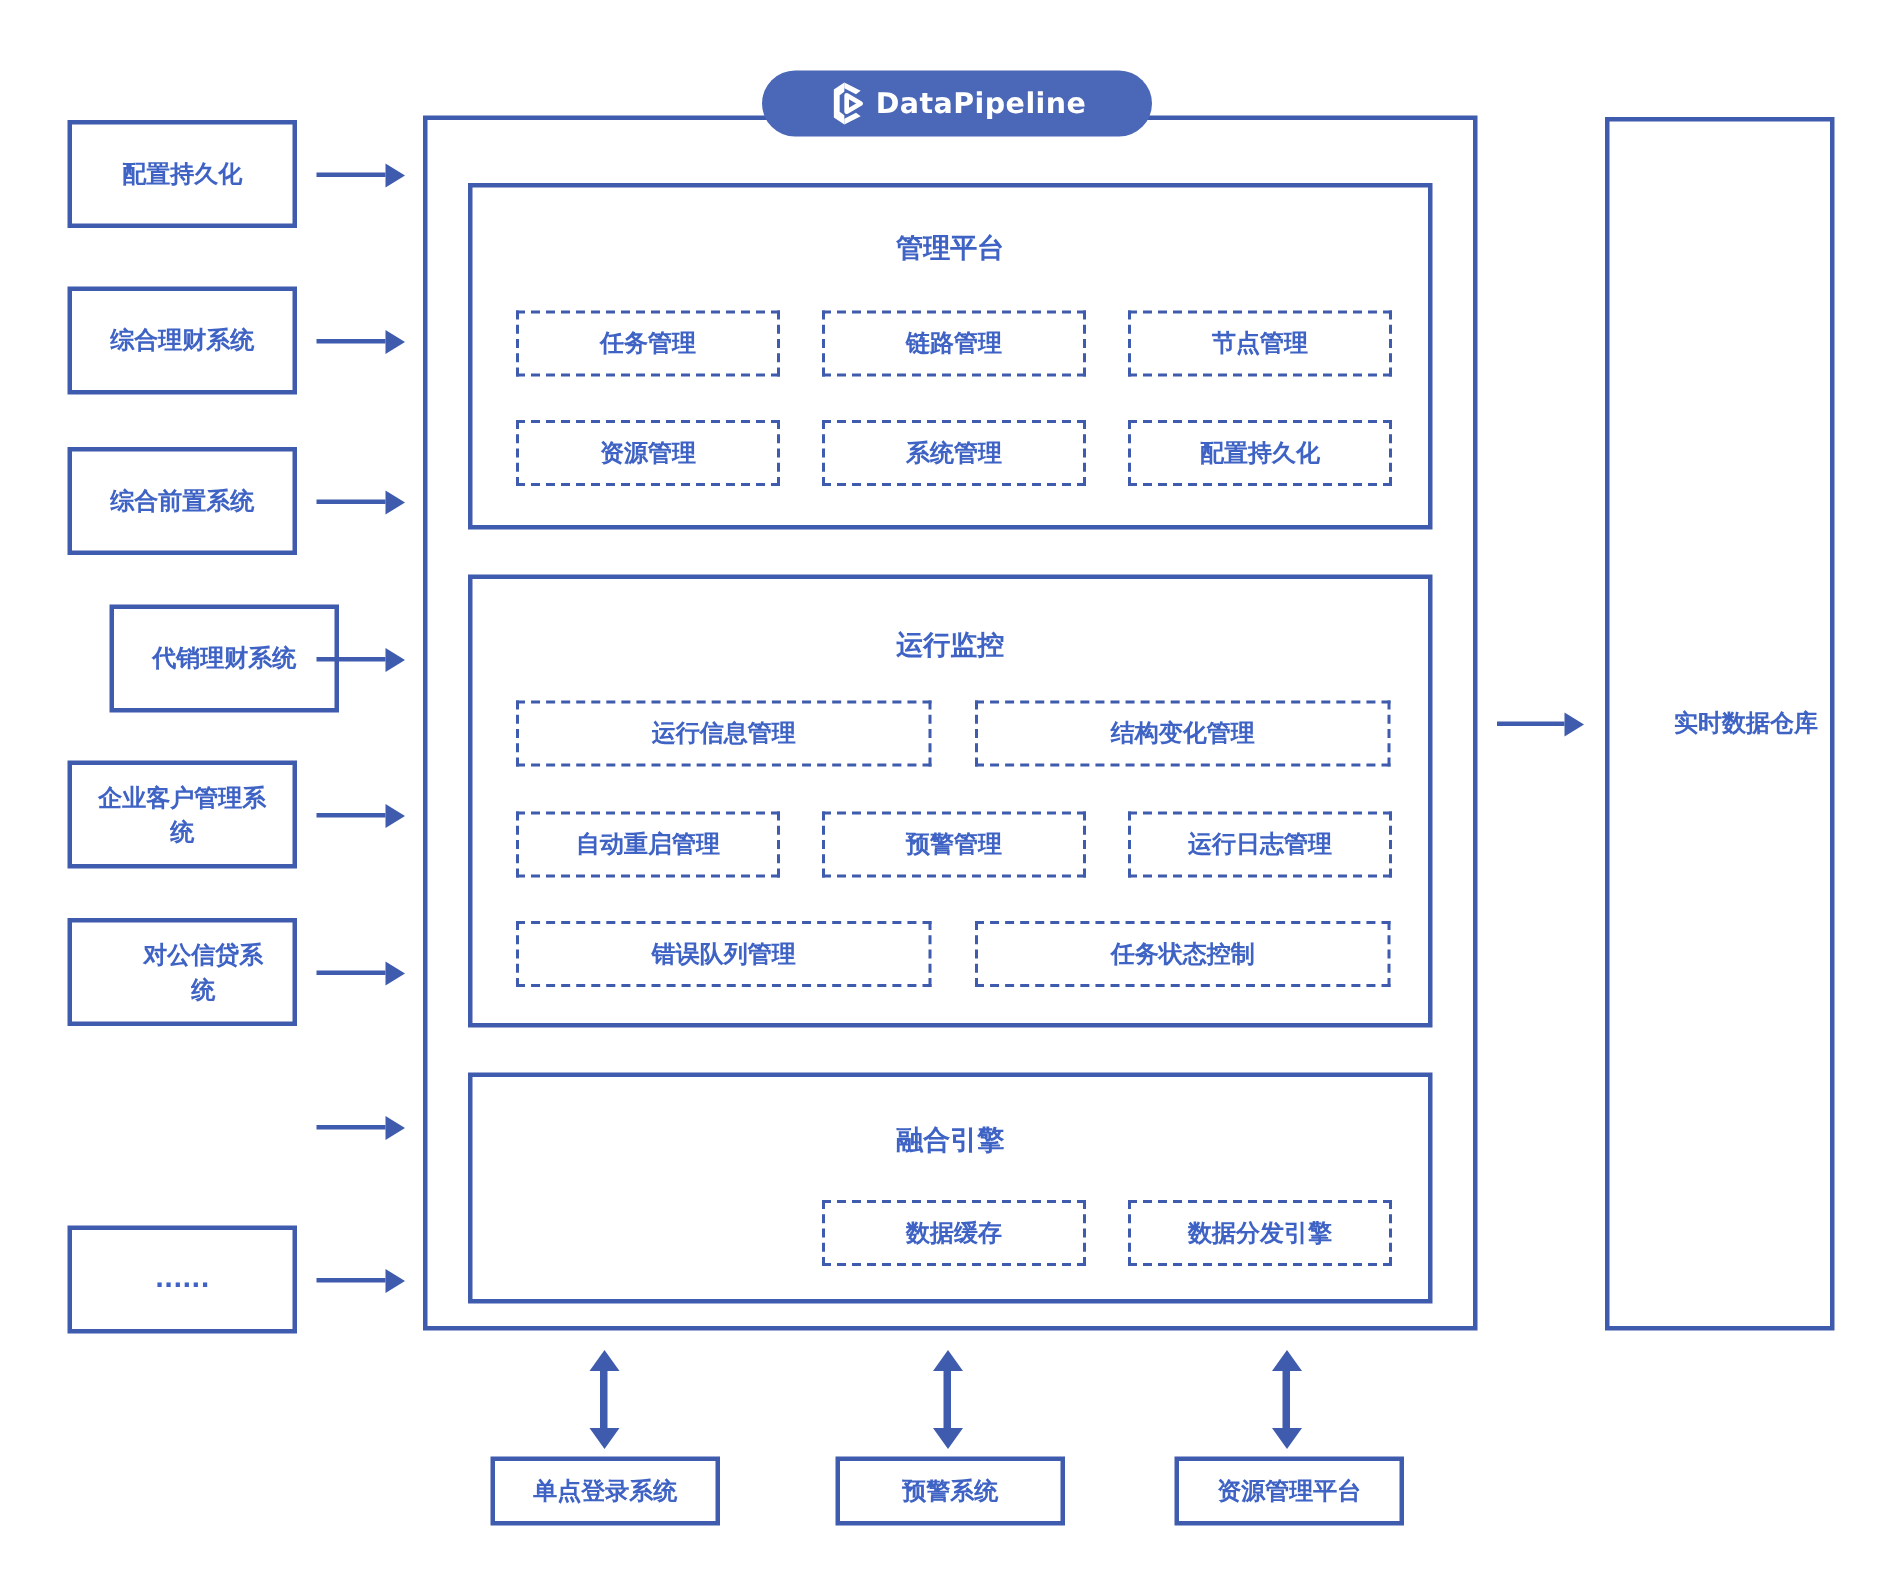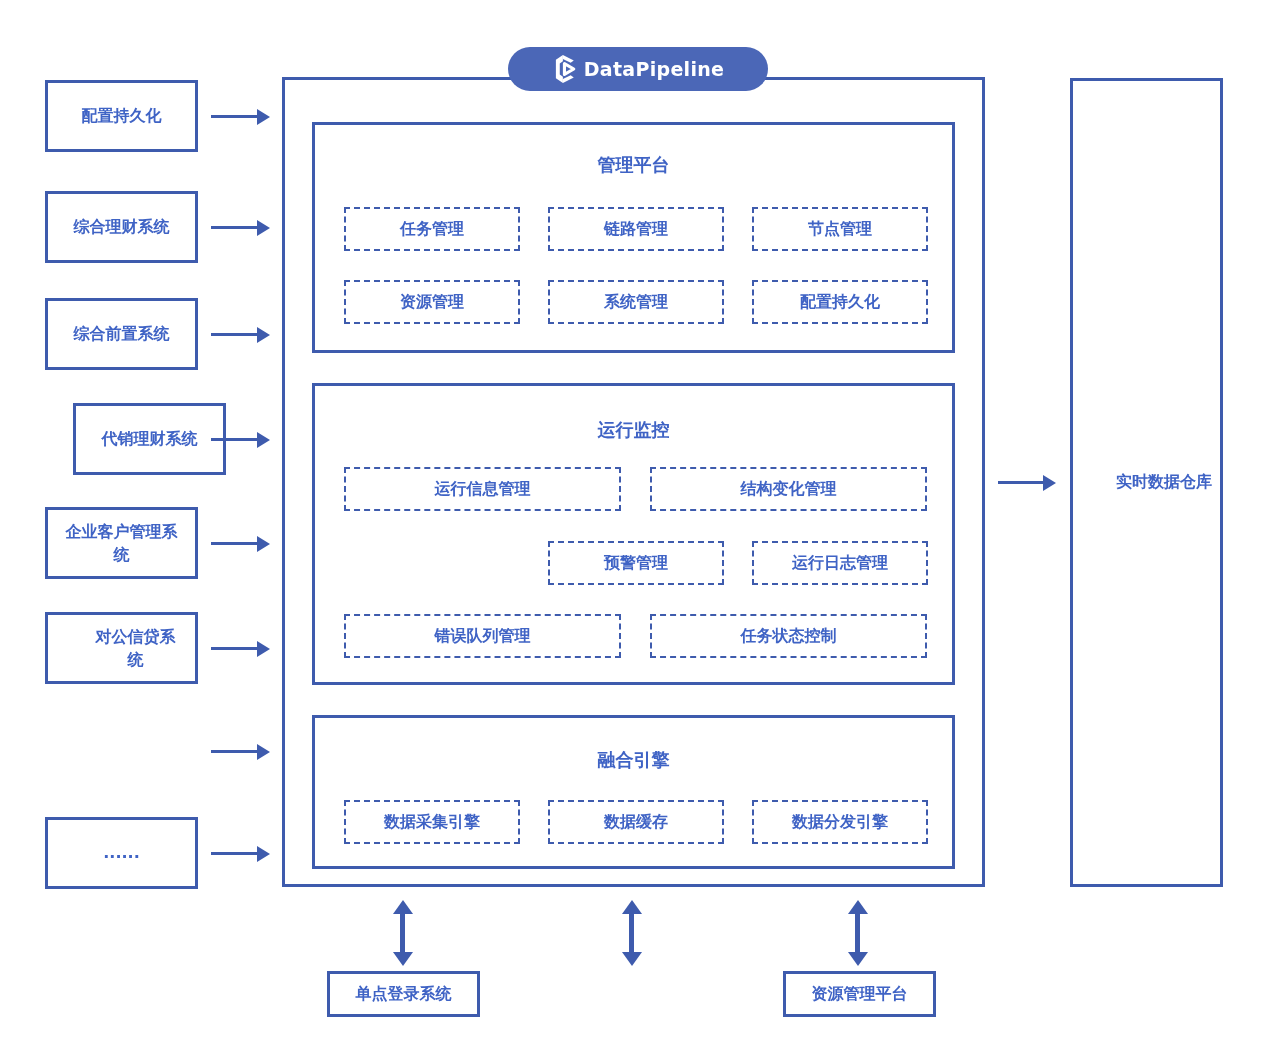--- a/index.html
+++ b/index.html
@@ -208,39 +208,39 @@
   </div>
 
   <div class="section" style="left:312px; top:383px; width:643px; height:302px;">
     <div class="sec-title" style="top:32px;">运行监控</div>
     <div class="module" style="left:29px;  top:81px;  width:277px;">
         <span>运行信息管理</span>
       </div>
     <div class="module" style="left:335px; top:81px;  width:277px;">
         <span>结构变化管理</span>
       </div>
+    <div class="module" style="left:29px;  top:155px; width:176px;">
+        <span>自动重启管理</span>
+      </div>
     <div class="module" style="left:233px; top:155px; width:176px;">
         <span>预警管理</span>
       </div>
     <div class="module" style="left:437px; top:155px; width:176px;">
         <span>运行日志管理</span>
       </div>
     <div class="module" style="left:29px;  top:228px; width:277px;">
         <span>错误队列管理</span>
       </div>
     <div class="module" style="left:335px; top:228px; width:277px;">
         <span>任务状态控制</span>
       </div>
   </div>
 
   <div class="section" style="left:312px; top:715px; width:643px; height:154px;">
     <div class="sec-title" style="top:30px;">融合引擎</div>
-    <div class="module" style="left:29px;  top:82px; width:176px;">
-        <span>数据采集引擎</span>
-      </div>
     <div class="module" style="left:233px; top:82px; width:176px;">
         <span>数据缓存</span>
       </div>
     <div class="module" style="left:437px; top:82px; width:176px;">
         <span>数据分发引擎</span>
       </div>
   </div>
 
   <div class="h-arrow" style="left:998px; top:481px; width:45px;"></div>
 
@@ -248,17 +248,20 @@
     <span>实时数据仓库</span>
   </div>
 
   <div class="v-arrow" style="left:400px; top:913px; height:40px;"></div>
   <div class="v-arrow" style="left:629px; top:913px; height:40px;"></div>
   <div class="v-arrow" style="left:855px; top:913px; height:40px;"></div>
 
   <div class="node" style="left:327px; top:971px; width:153px; height:46px;">
       <span>单点登录系统</span>
     </div>
+  <div class="node" style="left:557px; top:971px; width:153px; height:46px;">
+      <span>预警系统</span>
+    </div>
   <div class="node" style="left:783px; top:971px; width:153px; height:46px;">
       <span>资源管理平台</span>
     </div>
 
 </div>
 
 </body></html>

